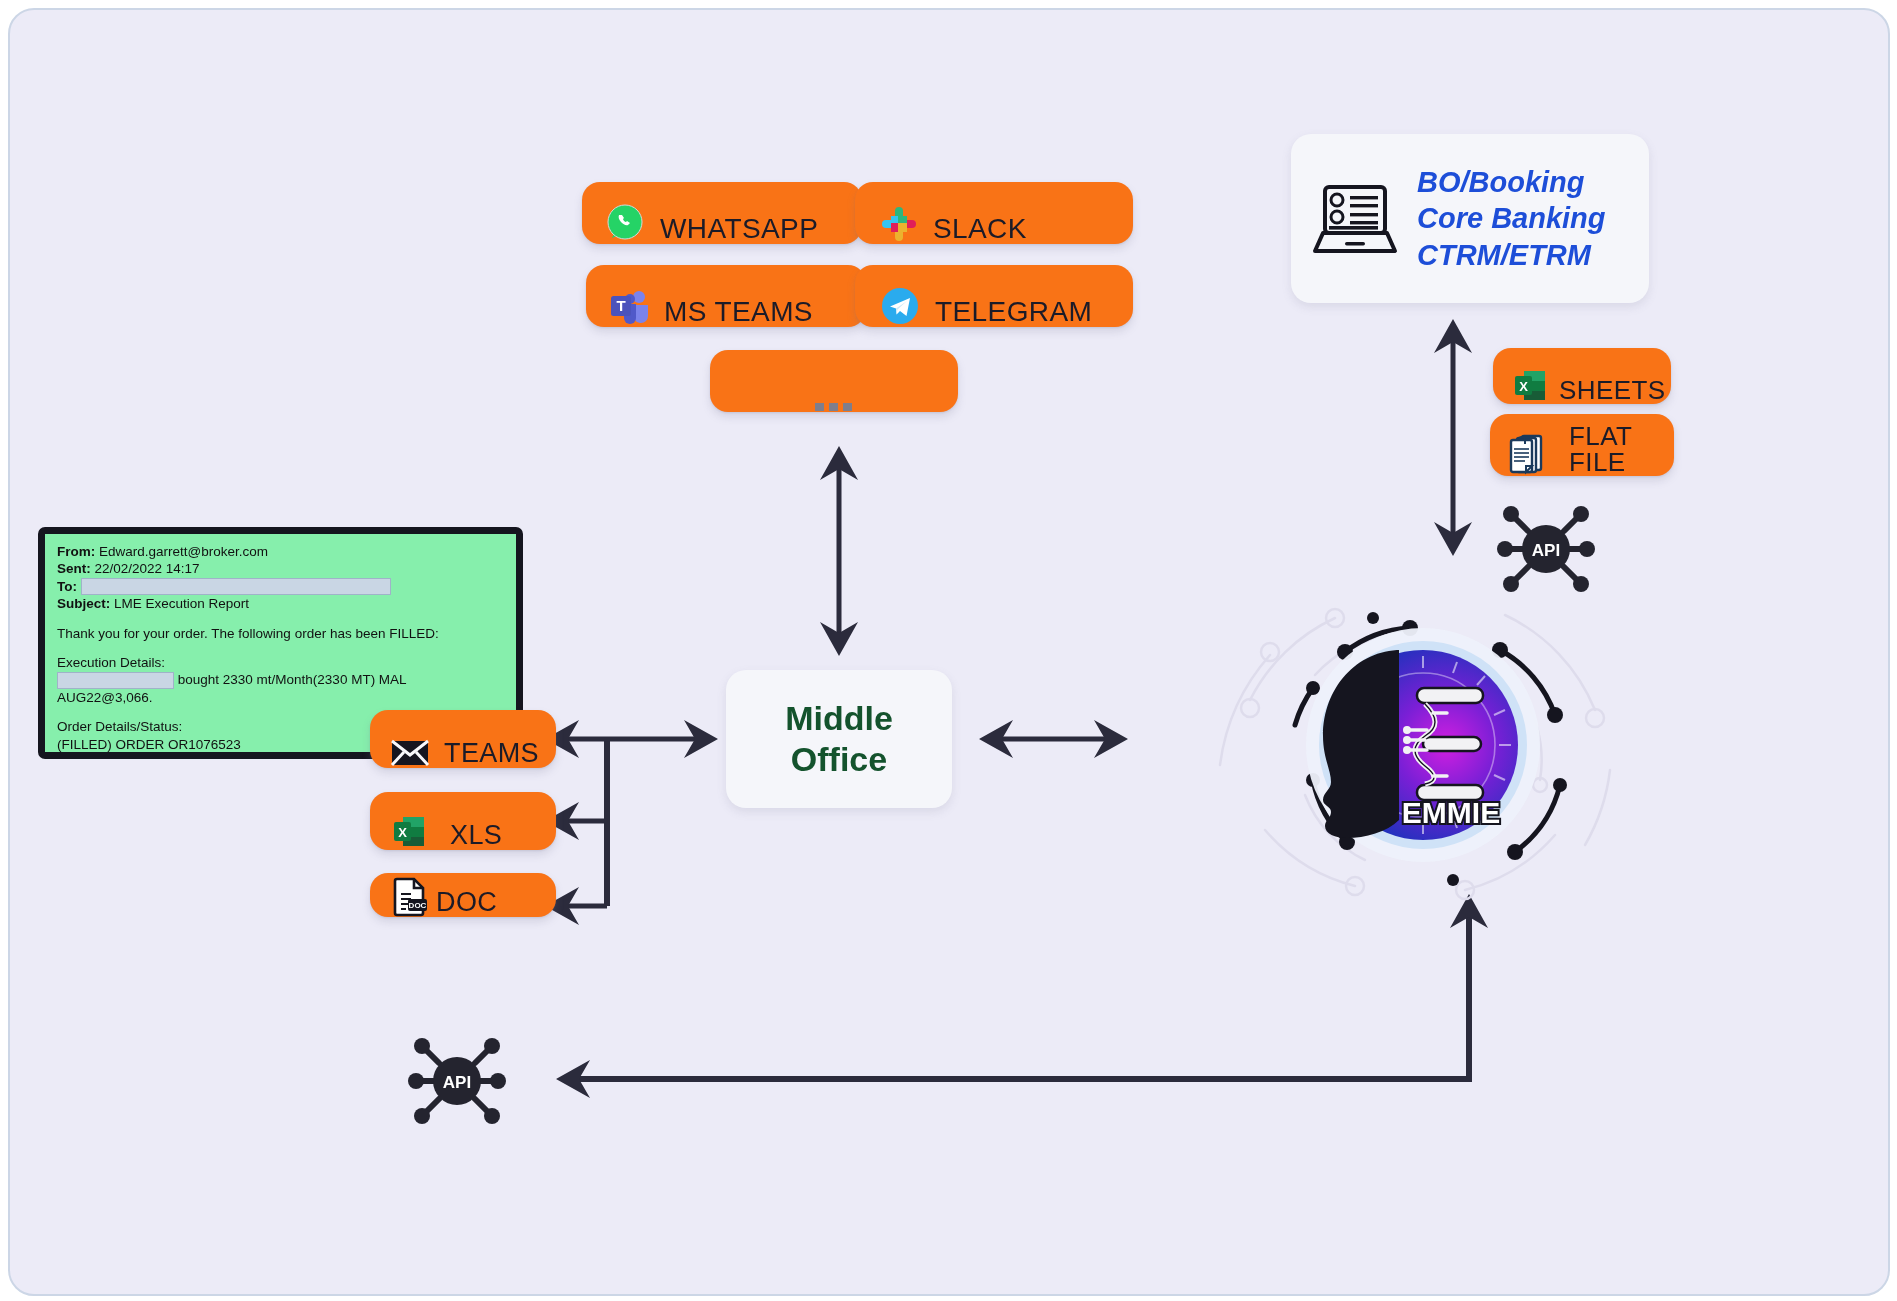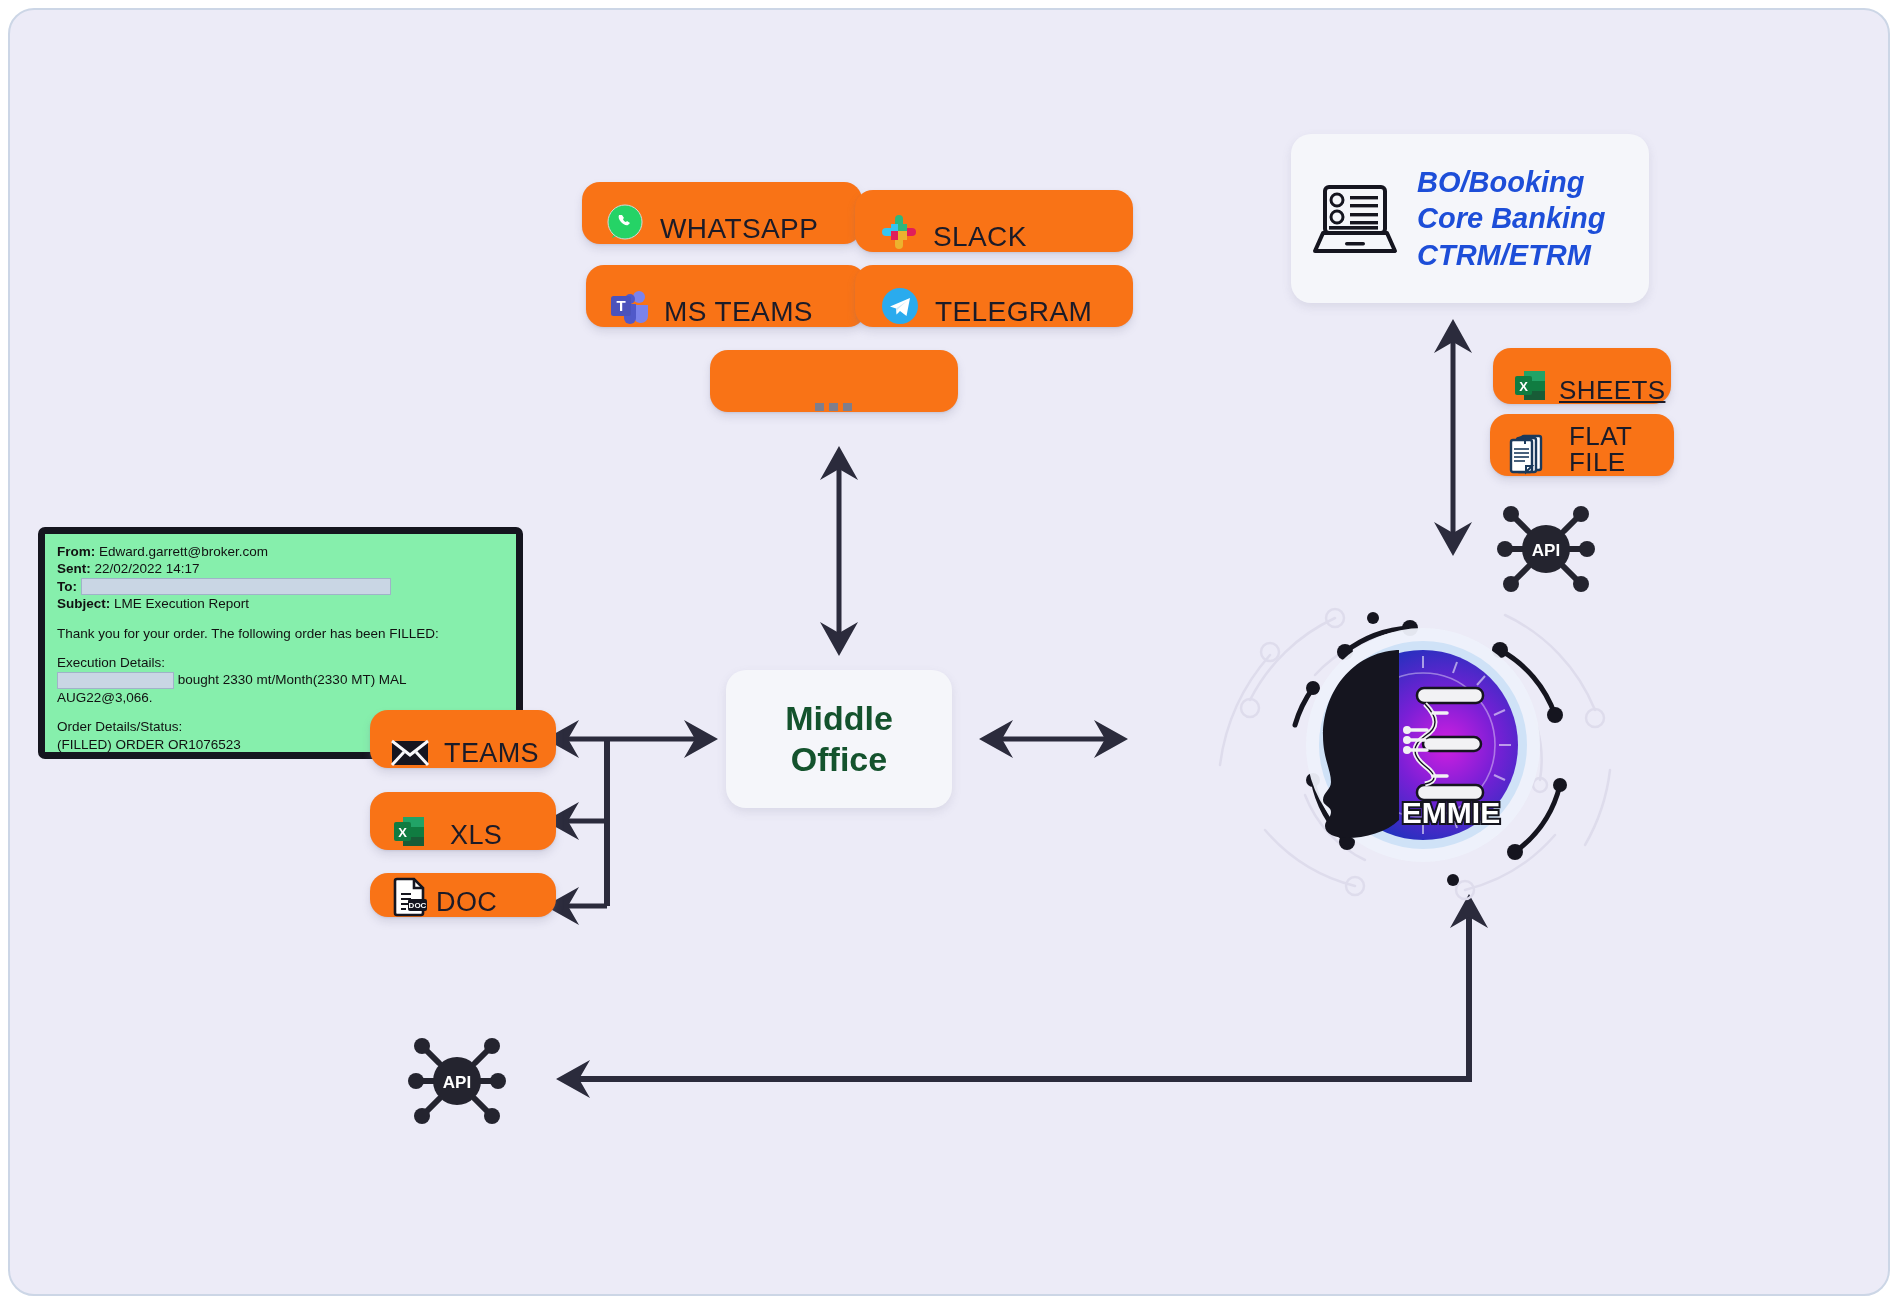--- a/index.html
+++ b/index.html
@@ -117,21 +117,21 @@
   <div class="chip" style="left:572px;top:172px;width:258px;height:62px;padding-left:22px;">
     <svg class="ico" width="42" height="42" viewBox="0 0 42 42">
       <circle cx="21" cy="20" r="17" fill="#25D366"></circle>
       <path d="M8 36 L12 28 L17 32 Z" fill="#25D366"></path>
       <path d="M15 13c-1 2 0 5 2 7s5 4 7 3l2-2-3-2-1 1c-1 0-3-2-3-3l1-1-2-3z" fill="#fff"></path>
       <circle cx="21" cy="20" r="17" fill="none" stroke="#d8d8d8" stroke-width="1"></circle>
     </svg>
     <span class="lbl">WHATSAPP</span>
   </div>
 
-  <div class="chip" style="left:845px;top:172px;width:254px;height:62px;padding-left:24px;margin-top:8px;">
+  <div class="chip" style="left:845px;top:172px;width:254px;height:62px;padding-left:24px;">
     <svg class="ico" width="40" height="40" viewBox="0 0 40 40">
       <rect x="16" y="3" width="8" height="18" rx="4" fill="#2EB67D"></rect>
       <rect x="3" y="16" width="18" height="8" rx="4" fill="#36C5F0"></rect>
       <rect x="16" y="19" width="8" height="18" rx="4" fill="#ECB22E"></rect>
       <rect x="19" y="16" width="18" height="8" rx="4" fill="#E01E5A"></rect>
       <rect x="12" y="12" width="9" height="9" fill="#36C5F0"></rect>
       <rect x="19" y="12" width="9" height="9" fill="#2EB67D"></rect>
       <rect x="12" y="19" width="9" height="9" fill="#E01E5A"></rect>
       <rect x="19" y="19" width="9" height="9" fill="#ECB22E"></rect>
     </svg>
@@ -186,21 +186,21 @@
   </div>
 
   <div class="chip" style="left:1483px;top:338px;width:160px;height:56px;padding-left:18px;gap:10px;">
     <svg class="ico" width="38" height="38" viewBox="0 0 38 38">
       <rect x="13" y="5" width="21" height="10" fill="#21A366"></rect>
       <rect x="13" y="15" width="21" height="10" fill="#107C41"></rect>
       <rect x="13" y="25" width="21" height="9" fill="#185C37"></rect>
       <rect x="4" y="10" width="17" height="19" rx="2" fill="#107C41"></rect>
       <text x="12.5" y="24.5" font-size="13" font-weight="bold" fill="#fff" text-anchor="middle" font-family="Liberation Sans, sans-serif">X</text>
     </svg>
-    <span class="lbl" style="font-size:26px;text-decoration:underline;">SHEETS</span>
+    <span class="lbl" style="font-size:26px;">SHEETS</span>
   </div>
 
   <div class="chip" style="left:1480px;top:404px;width:168px;height:62px;padding-left:16px;gap:21px;">
     <svg class="ico" width="42" height="46" viewBox="0 0 42 46">
       <rect x="16" y="6" width="19" height="34" rx="2" fill="#fff" stroke="#1b3a5c" stroke-width="2.4"></rect>
       <rect x="11" y="8" width="19" height="34" rx="2" fill="#fff" stroke="#1b3a5c" stroke-width="2.4"></rect>
       <rect x="5" y="10" width="21" height="32" rx="2" fill="#fff" stroke="#1b3a5c" stroke-width="2.4"></rect>
       <path d="M20 36 L26 36 L20 42 Z" fill="#fff" stroke="#1b3a5c" stroke-width="2"></path>
       <path d="M13 10 a3 3 0 0 1 6 0 v4" fill="none" stroke="#1b3a5c" stroke-width="2"></path>
       <g stroke="#1b3a5c" stroke-width="1.6">

